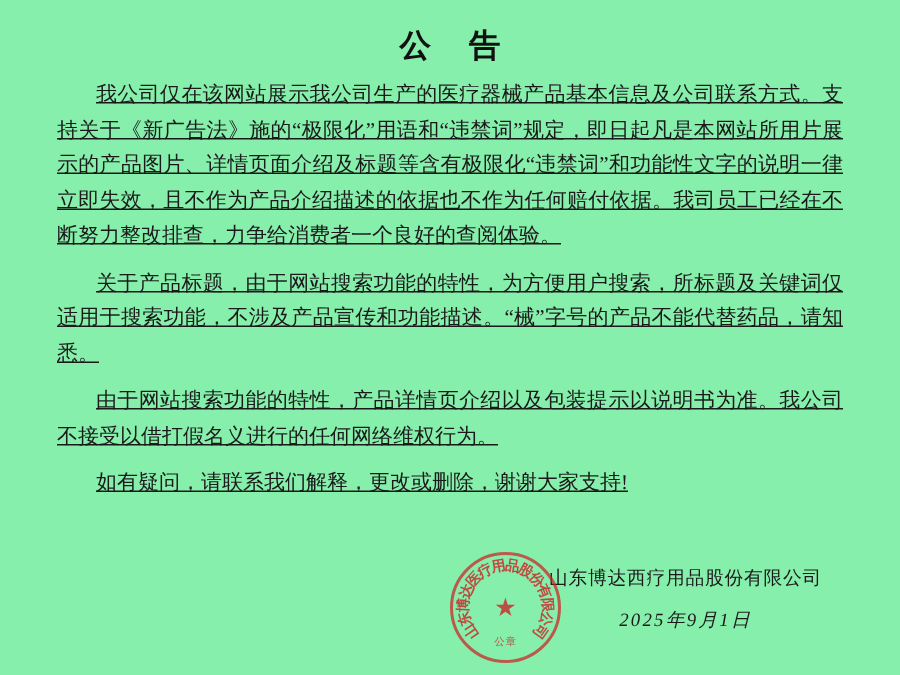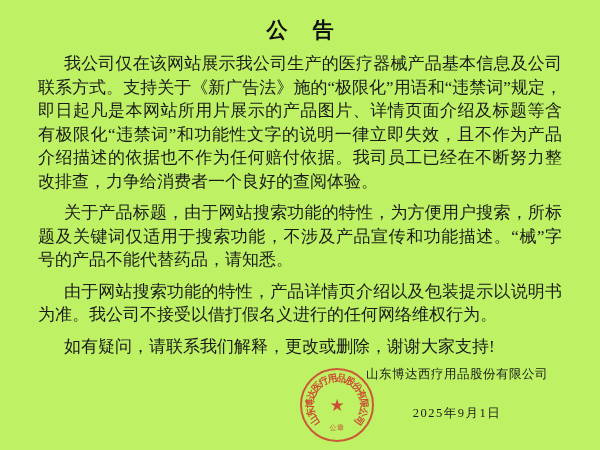--- a/index.html
+++ b/index.html
@@ -10,67 +10,69 @@
     width: 600px;
     height: 450px;
     background: #ffffff;
     font-family: "Liberation Serif", serif;
     overflow: hidden;
   }
   #page {
     position: relative;
     width: 600px;
     height: 450px;
-    background: #bef264;
+    background: #86efac;
     box-sizing: border-box;
   }
   #doc-title {
     text-align: center;
     font-family: "Liberation Serif", serif;
     font-weight: bold;
     font-size: 21px;
     letter-spacing: 10px;
     color: #111111;
     padding-top: 16px;
     padding-bottom: 8px;
     text-indent: 10px;
   }
   .body-area {
     padding: 0 38px 0 38px;
   }
   .para {
-    font-size: 17px;
+    font-size: 14px;
     line-height: 23.5px;
     color: #1a1a1a;
     text-align: justify;
     text-justify: inter-ideograph;
     margin: 0 0 3px 0;
     text-indent: 26px;
     font-family: "Liberation Serif", serif;
+    text-decoration: underline;
   }
   .para.spaced {
     margin-top: 8px;
   }
   .signature-block {
     position: absolute;
     right: 52px;
     bottom: 26px;
     text-align: center;
     font-size: 12.5px;
     line-height: 22px;
     color: #1a1a1a;
   }
   .sig-line {
     display: block;
     letter-spacing: 0.5px;
   }
   .sig-date {
     display: block;
     letter-spacing: 1.5px;
-    margin-top: 17px;
+    margin-top: 6px;
+    font-style: italic;
   }
   
   #seal {
     position: absolute;
     left: 300px;
     top: 368px;
     width: 74px;
     height: 74px;
     pointer-events: none;
   }

